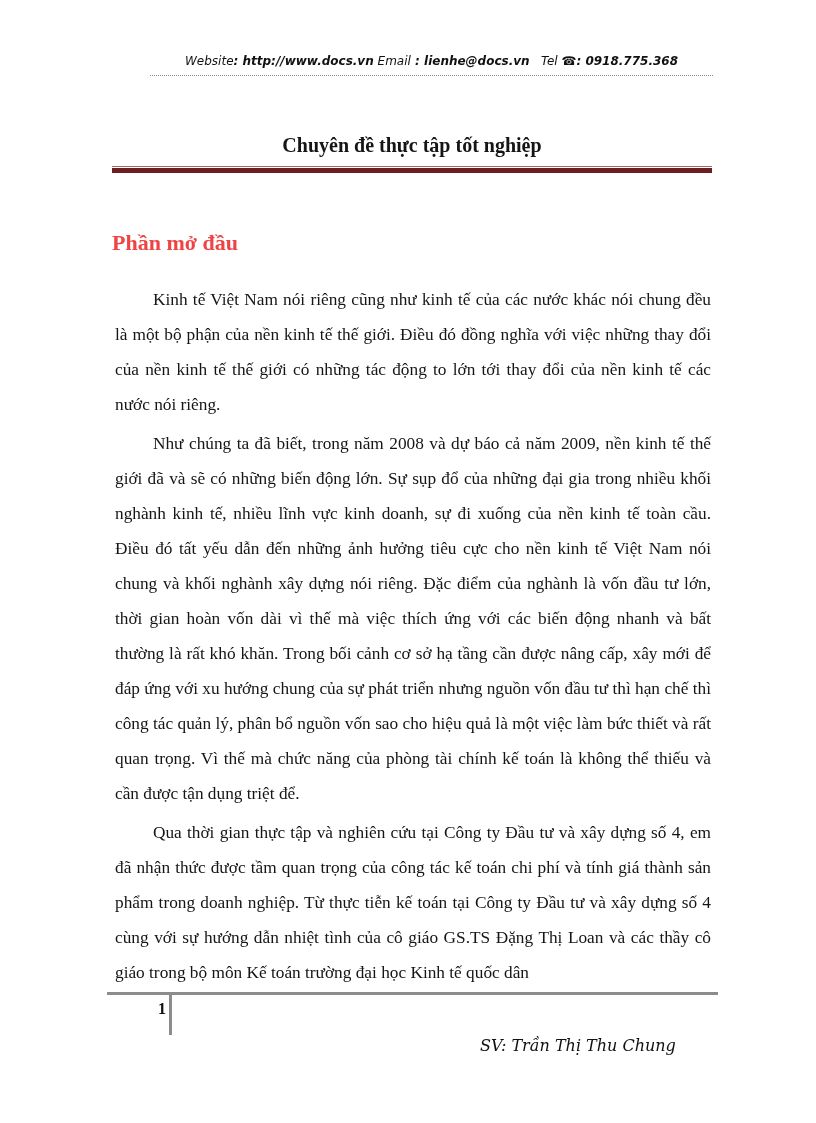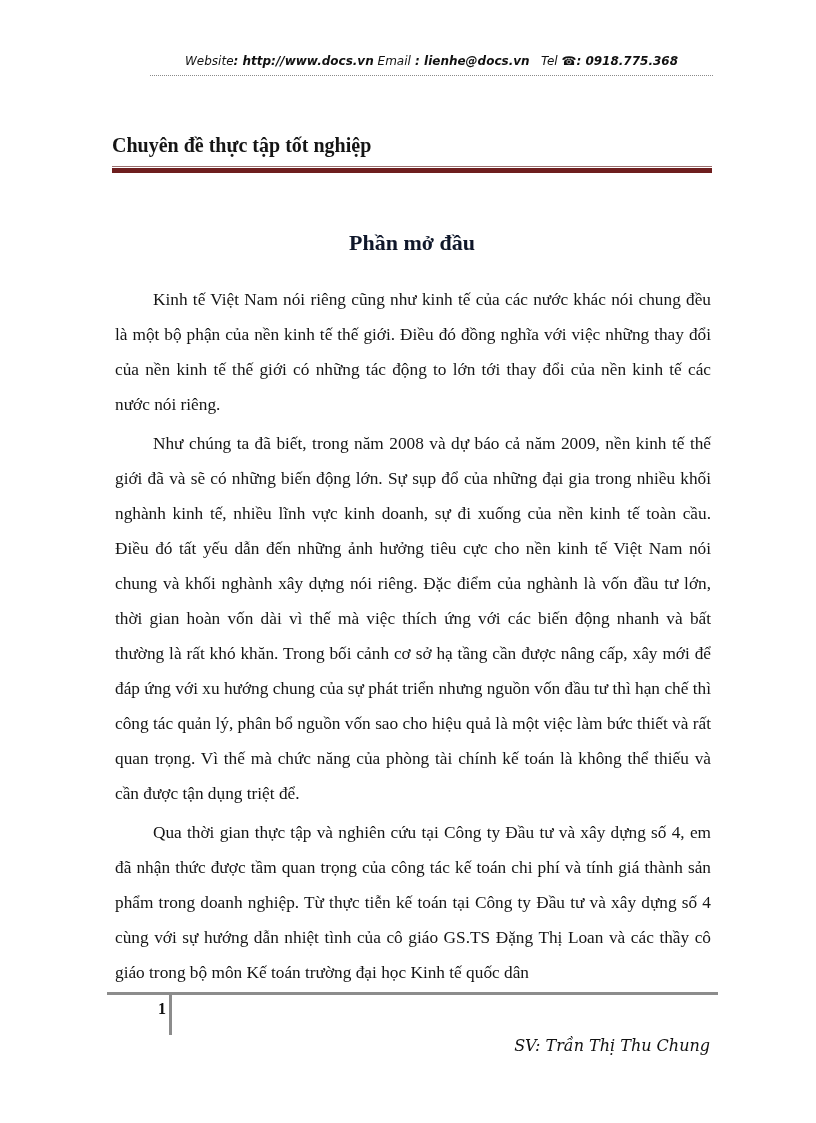--- a/index.html
+++ b/index.html
@@ -6,38 +6,38 @@
     body { width: 816px; height: 1123px; position: relative; overflow: hidden; color: #111; }
     .page { position: absolute; left: 0; top: 4px; width: 748px; height: 1123px; }
 
     .header-bar { position: absolute; left: 150px; top: 50px; width: 563px; text-align: center;
       font-family: "DejaVu Sans", sans-serif; font-size: 12px; font-style: italic; color: #111; white-space: nowrap; }
     .header-bar .lbl { font-weight: normal; }
     .header-bar .val { font-weight: bold; }
     .header-rule { position: absolute; left: 150px; top: 71px; width: 563px; height: 0;
       border-top: 1px dotted #8a8a8a; }
 
-    .doc-title { position: absolute; left: 112px; top: 130px; width: 600px; text-align: left;
+    .doc-title { position: absolute; left: 112px; top: 130px; width: 600px; text-align: center;
       font-family: "Liberation Serif", serif; font-weight: bold; font-size: 20px; color: #151515; }
     .title-rule-thin { position: absolute; left: 112px; top: 162px; width: 600px; height: 1px; background: #9b7070; }
     .title-rule-thick { position: absolute; left: 112px; top: 164px; width: 600px; height: 5px; background: #6e1e1e; }
 
-    .section-heading { position: absolute; left: 112px; top: 226px; width: 600px; text-align: center;
-      font-family: "Liberation Serif", serif; font-weight: bold; font-size: 22px; color: #0f172a; }
+    .section-heading { position: absolute; left: 112px; top: 226px; width: 600px; 
+      font-family: "Liberation Serif", serif; font-weight: bold; font-size: 22px; color: #ef4444; }
 
     .body { position: absolute; left: 111px; top: 278px; width: 600px;
       font-family: "Liberation Serif", serif; font-size: 17.3px; line-height: 35px; color: #151515; }
     .para { margin: 0 0 4px 4px; text-align: justify; text-indent: 38px; }
     .para b { font-weight: normal; }
 
     .footer-rule { position: absolute; left: 107px; top: 988px; width: 611px; height: 3px; background: #8c8c8c; }
     .footer-vrule { position: absolute; left: 169px; top: 988px; width: 3px; height: 43px; background: #8c8c8c; }
     .page-number { position: absolute; left: 148px; top: 996px; width: 18px; text-align: right;
       font-family: "Liberation Serif", serif; font-weight: bold; font-size: 16px; color: #111; }
-    .author { position: absolute; left: 480px; top: 1032px; width: 230px; text-align: right;
+    .author { position: absolute; left: 480px; top: 1032px; width: 230px; text-align: left;
       font-family: "DejaVu Serif", serif; font-style: italic; font-size: 16px; color: #111; }
 
     .bottom-dots { position: absolute; left: 25px; top: 1121px; width: 770px; height: 0;
       border-top: 1px dotted #b8b8e0; }
   </style>
 </head>
 <body>
 
 <div class="page">
 

